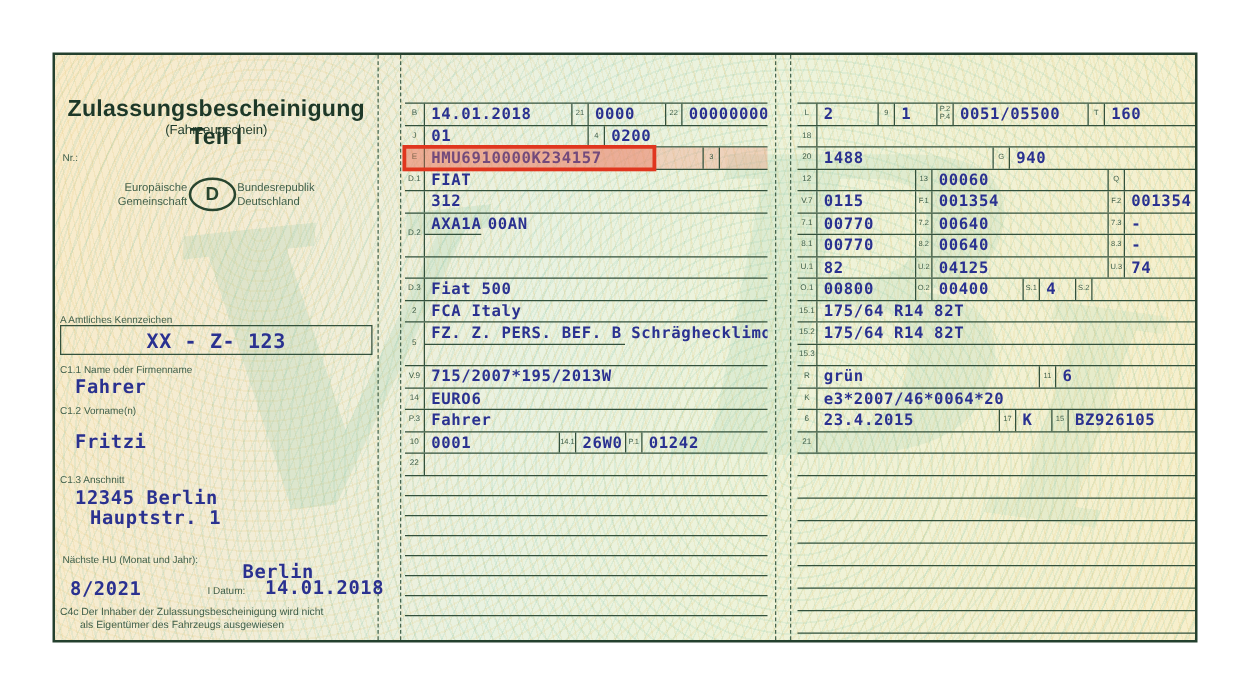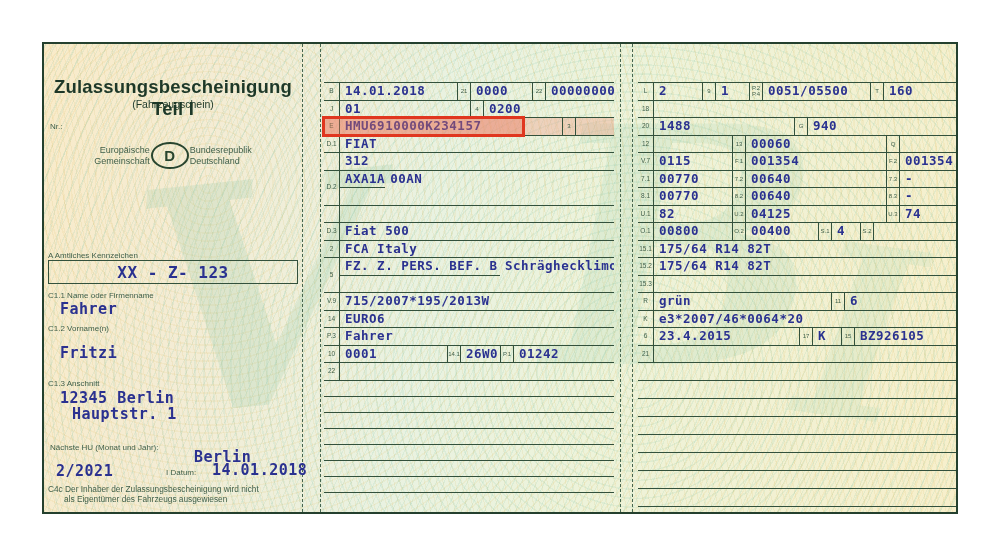--- a/index.html
+++ b/index.html
@@ -127,21 +127,21 @@
       <div class="abs val" id="c11-val">Fahrer</div>
 
       <div class="abs slabel" id="c12-label">C1.2 Vorname(n)</div>
       <div class="abs val" id="c12-val">Fritzi</div>
 
       <div class="abs slabel" id="c13-label">C1.3 Anschnitt</div>
       <div class="abs val" id="c13-val1">12345 Berlin</div>
       <div class="abs val" id="c13-val2">Hauptstr. 1</div>
 
       <div class="abs slabel" id="hu-label">Nächste HU (Monat und Jahr):</div>
-      <div class="abs val" id="hu-val">2/2021</div>
+      <div class="abs val" id="hu-val">8/2021</div>
       <div class="abs val" id="city-val">Berlin</div>
       <div class="abs slabel" id="date-label">I Datum:</div>
       <div class="abs val" id="date-val">14.01.2018</div>
 
       <div class="abs" id="foot1">C4c Der Inhaber der Zulassungsbescheinigung wird nicht</div>
       <div class="abs" id="foot2">als Eigentümer des Fahrzeugs ausgewiesen</div>
     </div>
 
     <div class="dtable" id="mid">
         <div class="t-row">

